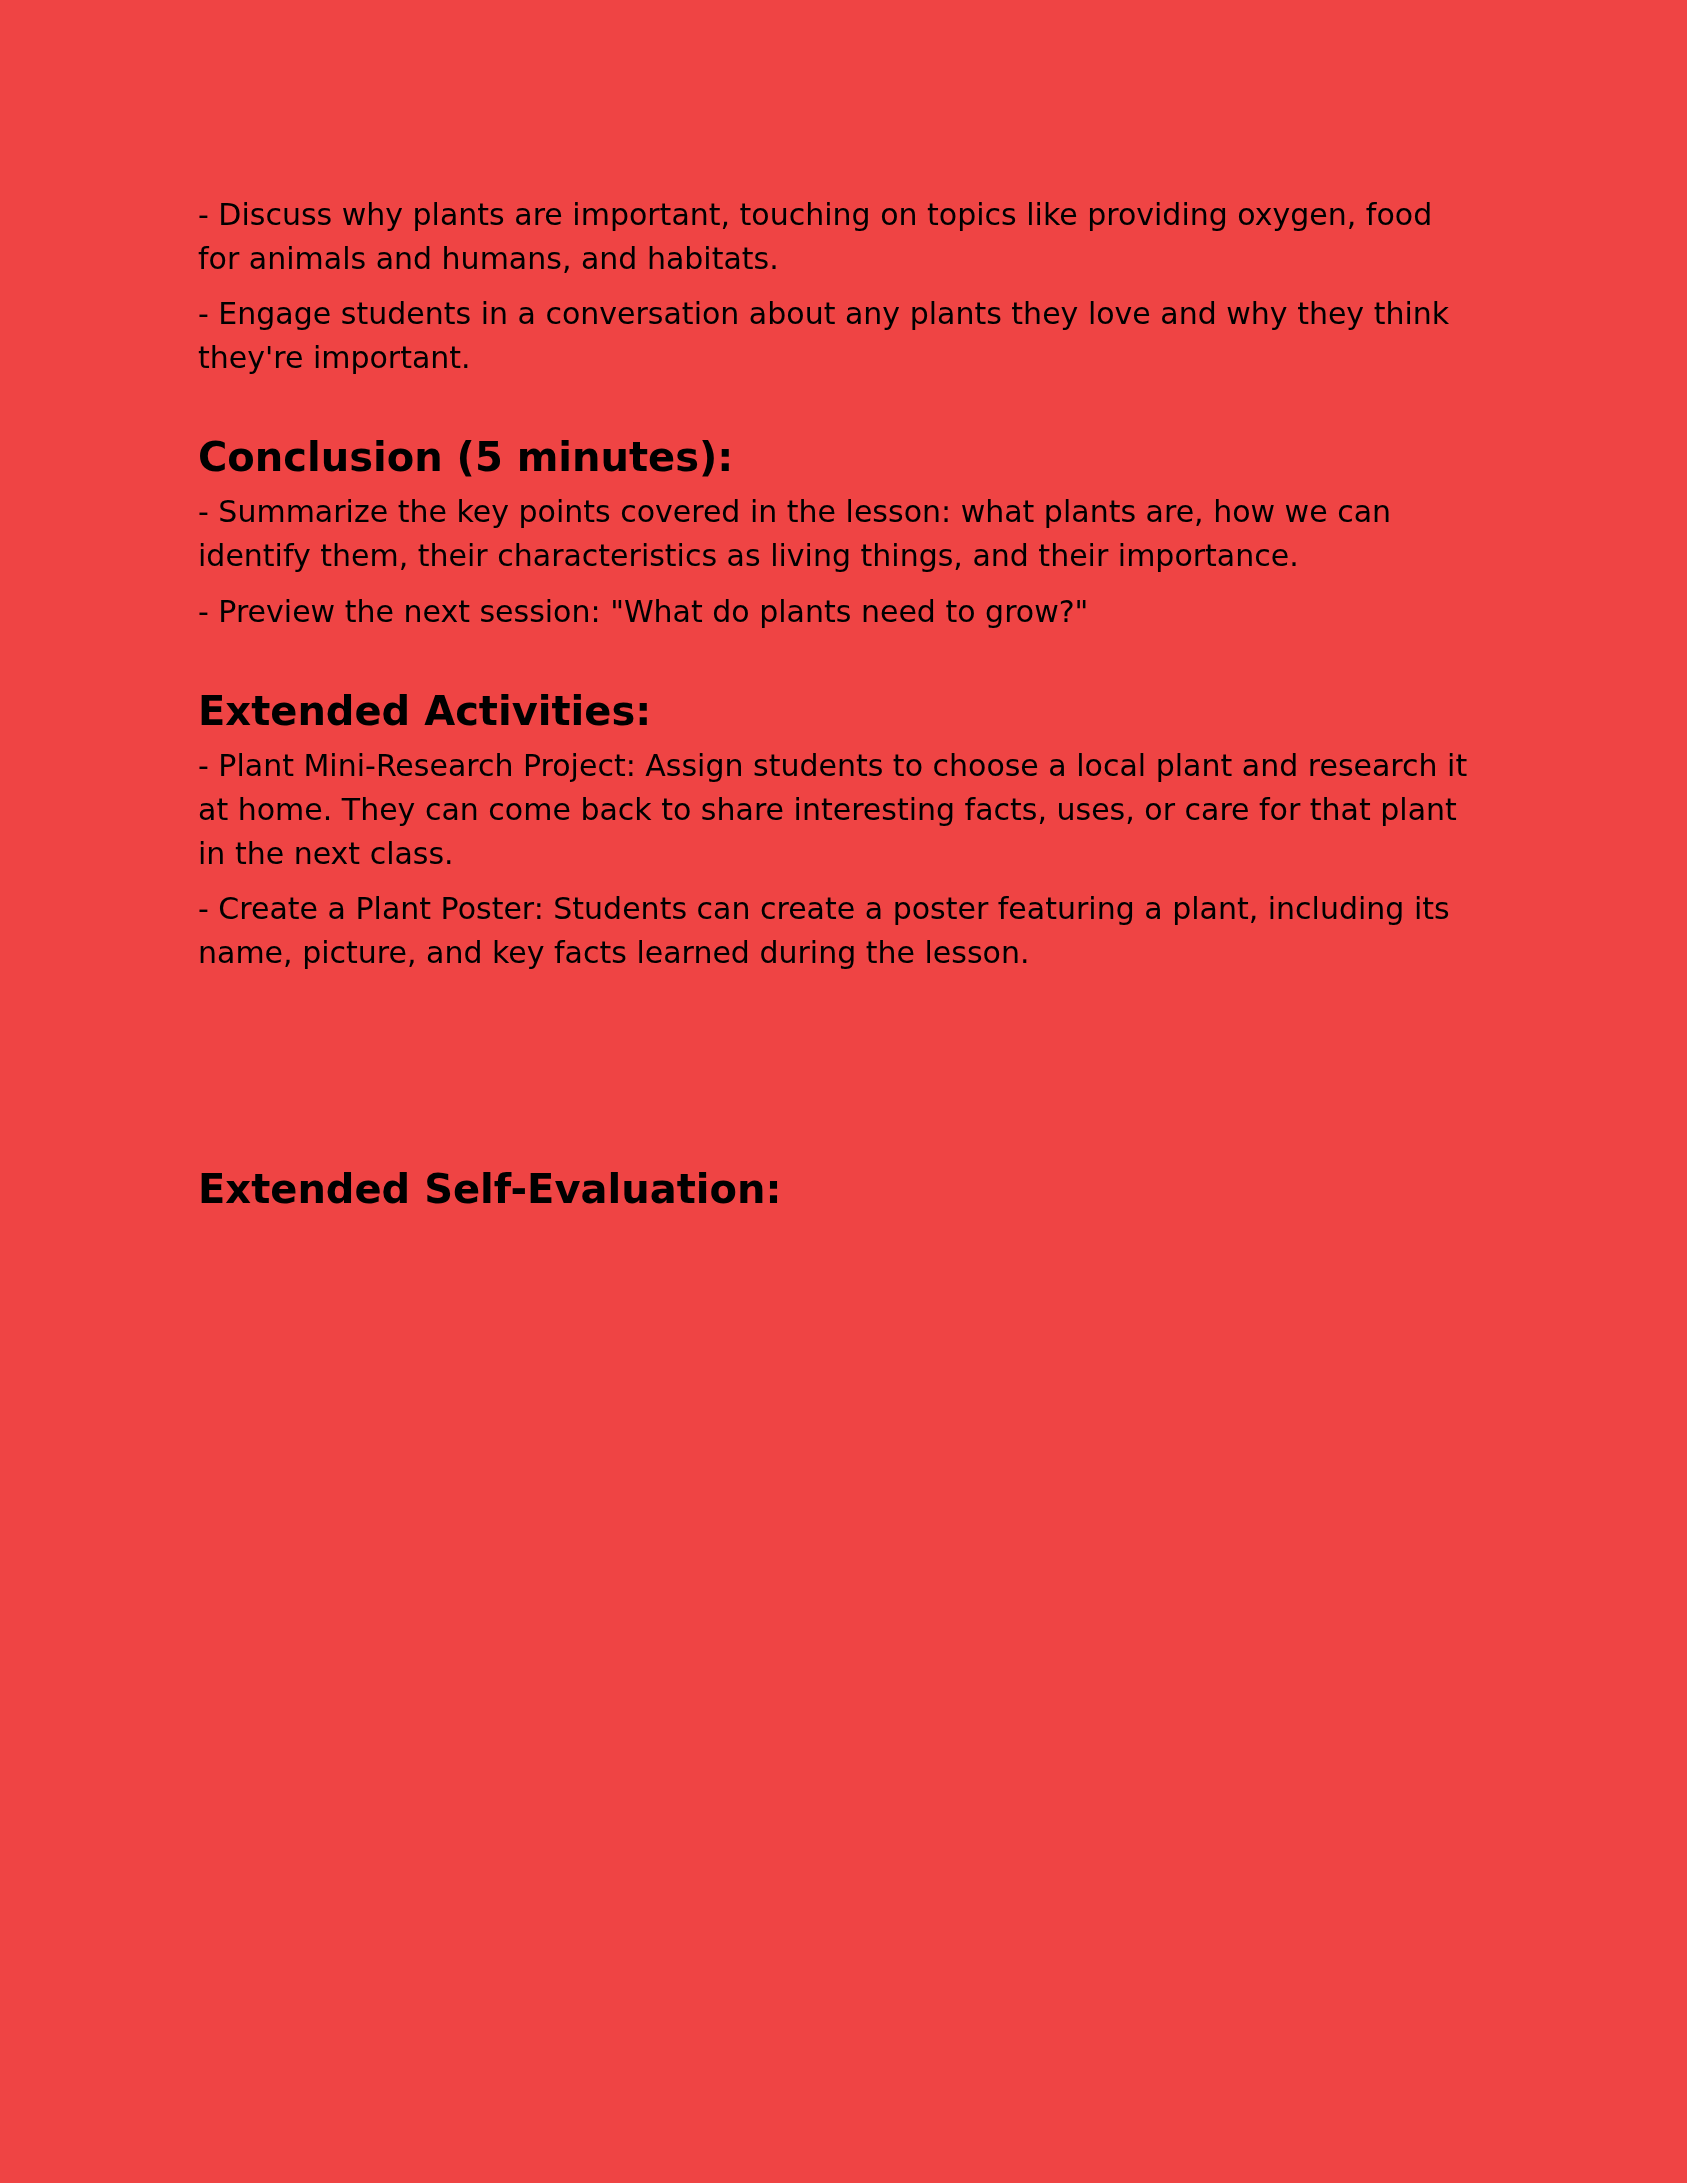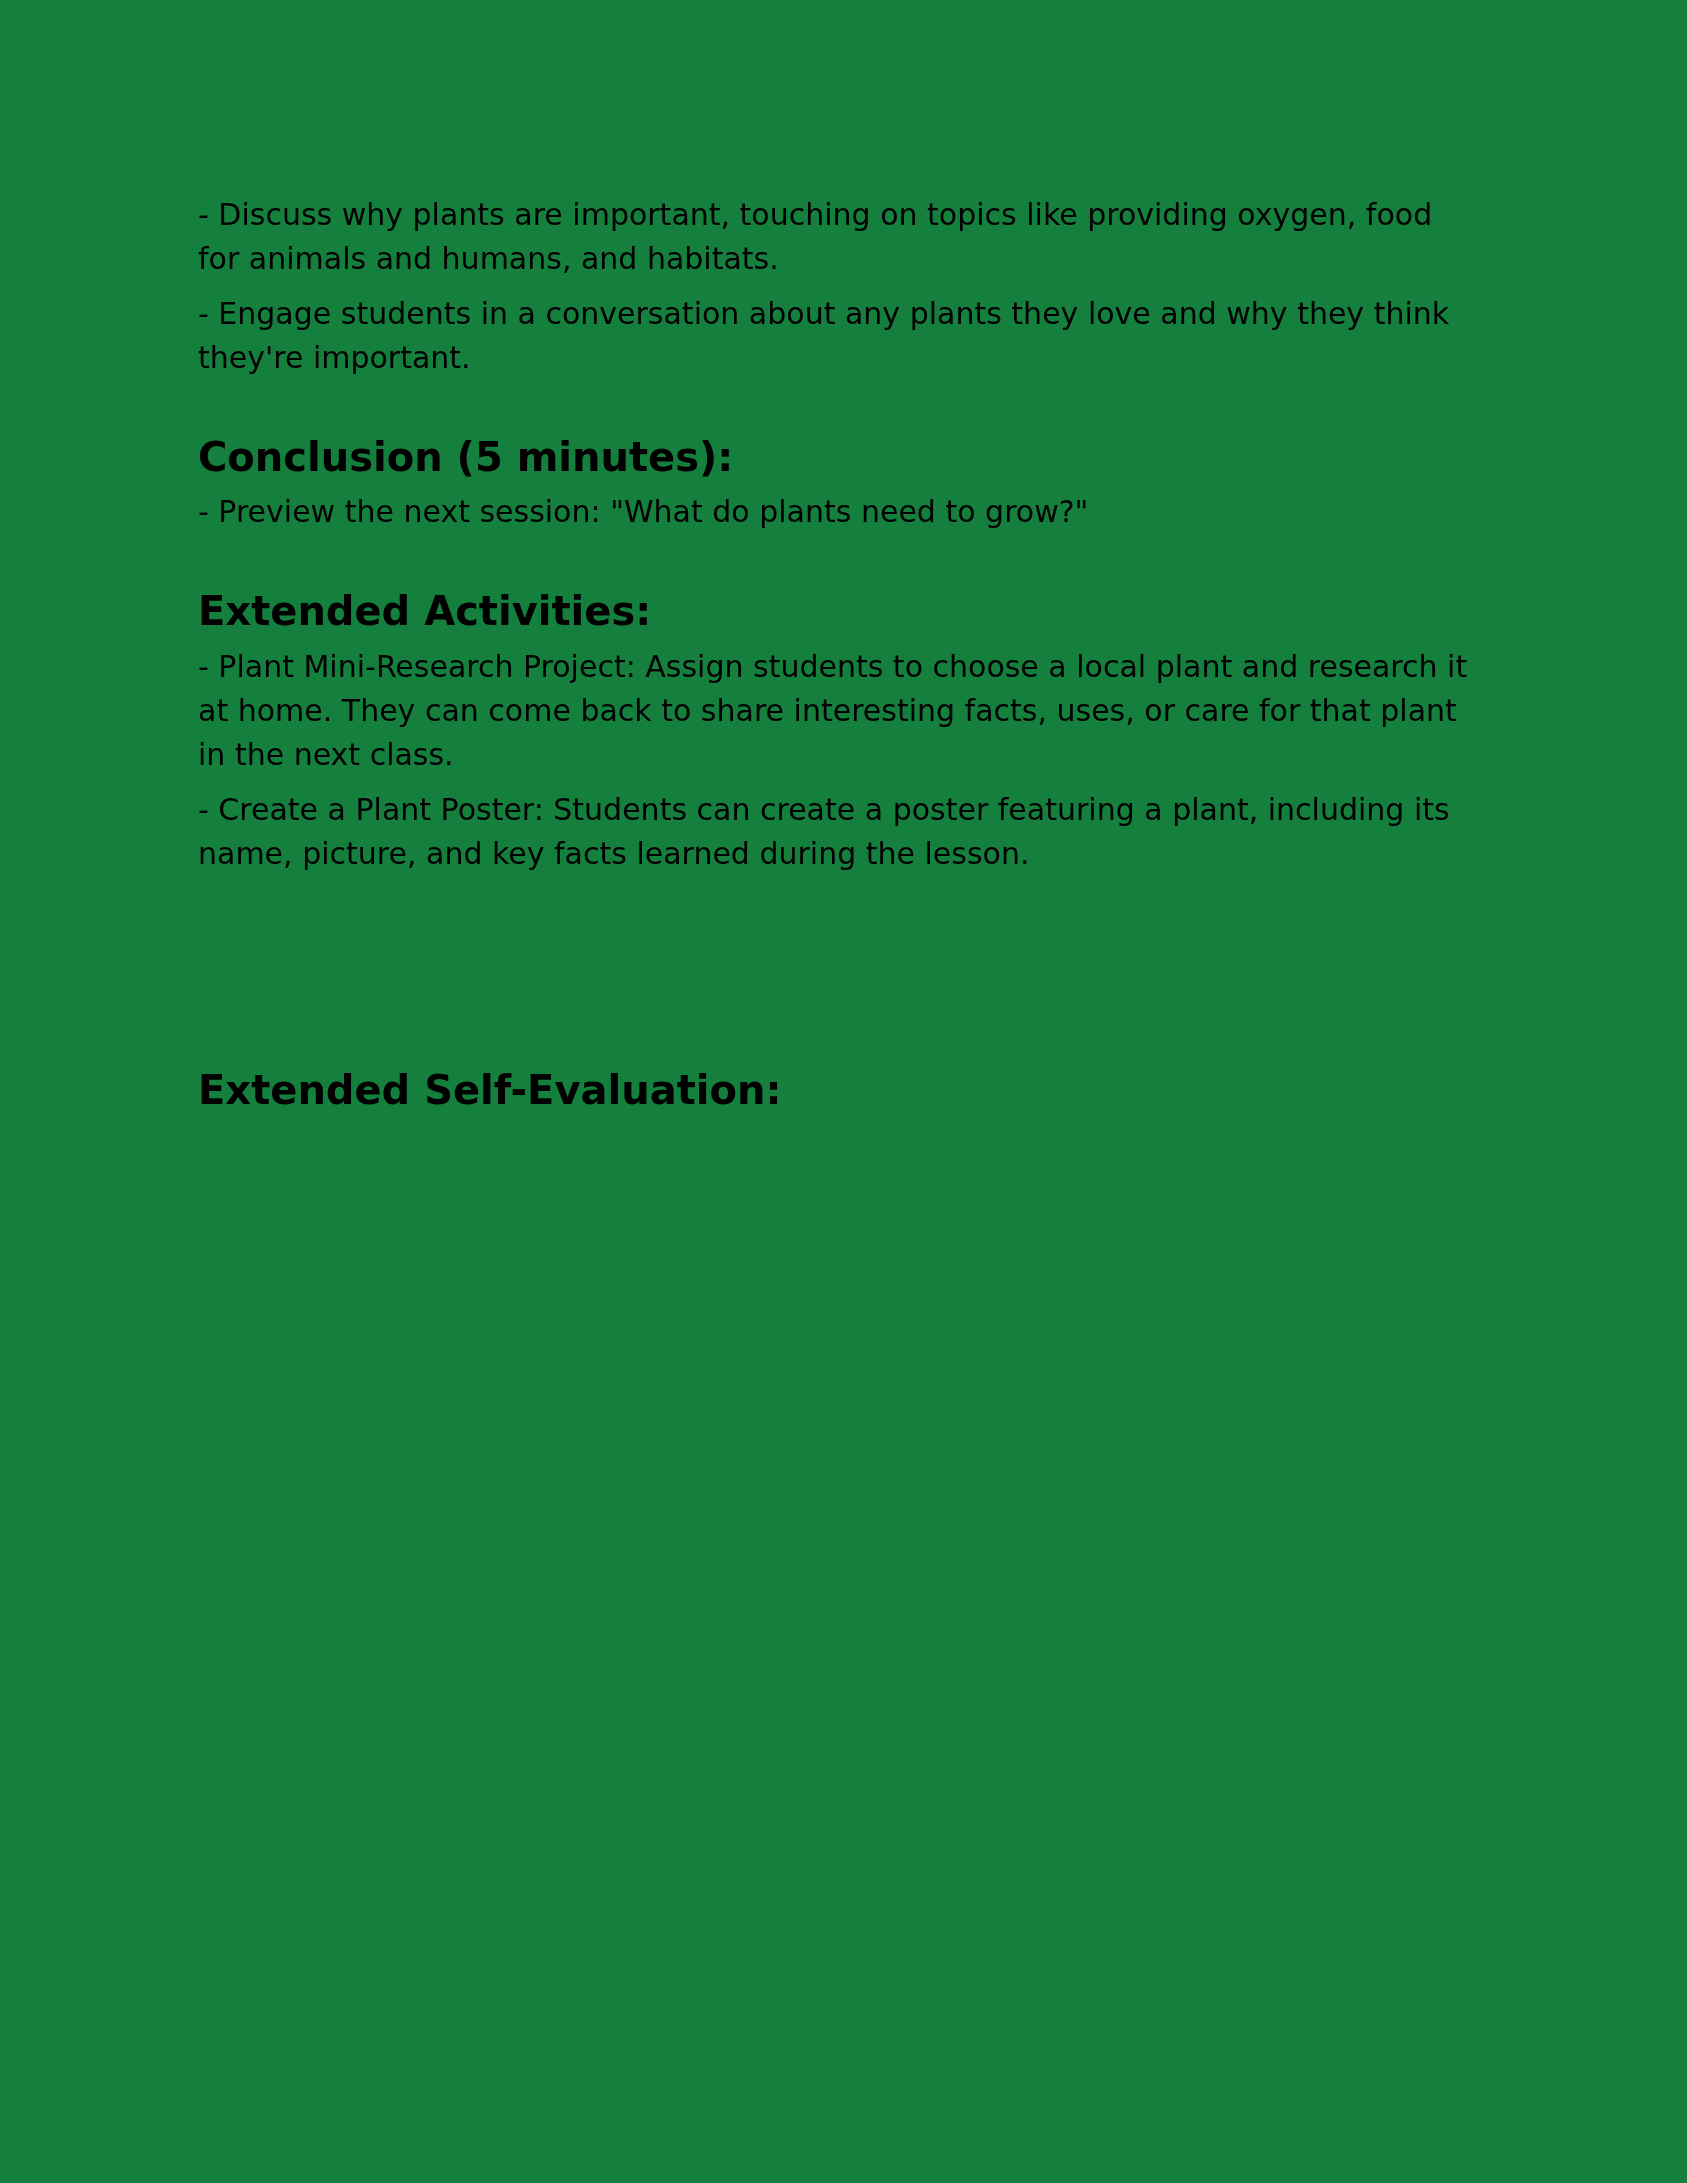--- a/index.html
+++ b/index.html
@@ -5,21 +5,21 @@
   html, body {
     margin: 0;
     padding: 0;
     background: #ffffff;
   }
 
   .page {
     position: relative;
     width: 1687px;
     height: 2183px;
-    background: #15803d;
+    background: #ef4444;
     box-sizing: border-box;
     overflow: hidden;
   }
 
   .content {
     position: absolute;
     left: 198px;
     top: 193px;
     width: 1280px;
   }
@@ -64,20 +64,21 @@
 
 <div class="page">
   <div class="content">
 
     <p class="para">- Discuss why plants are important, touching on topics like providing oxygen, food for animals and humans, and habitats.</p>
 
     <p class="para">- Engage students in a conversation about any plants they love and why they think they're important.</p>
 
     <h2 class="heading gap-before-section">Conclusion (5 minutes):</h2>
 
+    <p class="para">- Summarize the key points covered in the lesson: what plants are, how we can identify them, their characteristics as living things, and their importance.</p>
 
 
     <p class="para">- Preview the next session: "What do plants need to grow?"</p>
 
     <h2 class="heading gap-before-section">Extended Activities:</h2>
 
 
     <p class="para">- Plant Mini-Research Project: Assign students to choose a local plant and research it at home. They can come back to share interesting facts, uses, or care for that plant in the next class.</p>
 
     <p class="para">- Create a Plant Poster: Students can create a poster featuring a plant, including its name, picture, and key facts learned during the lesson.</p>

